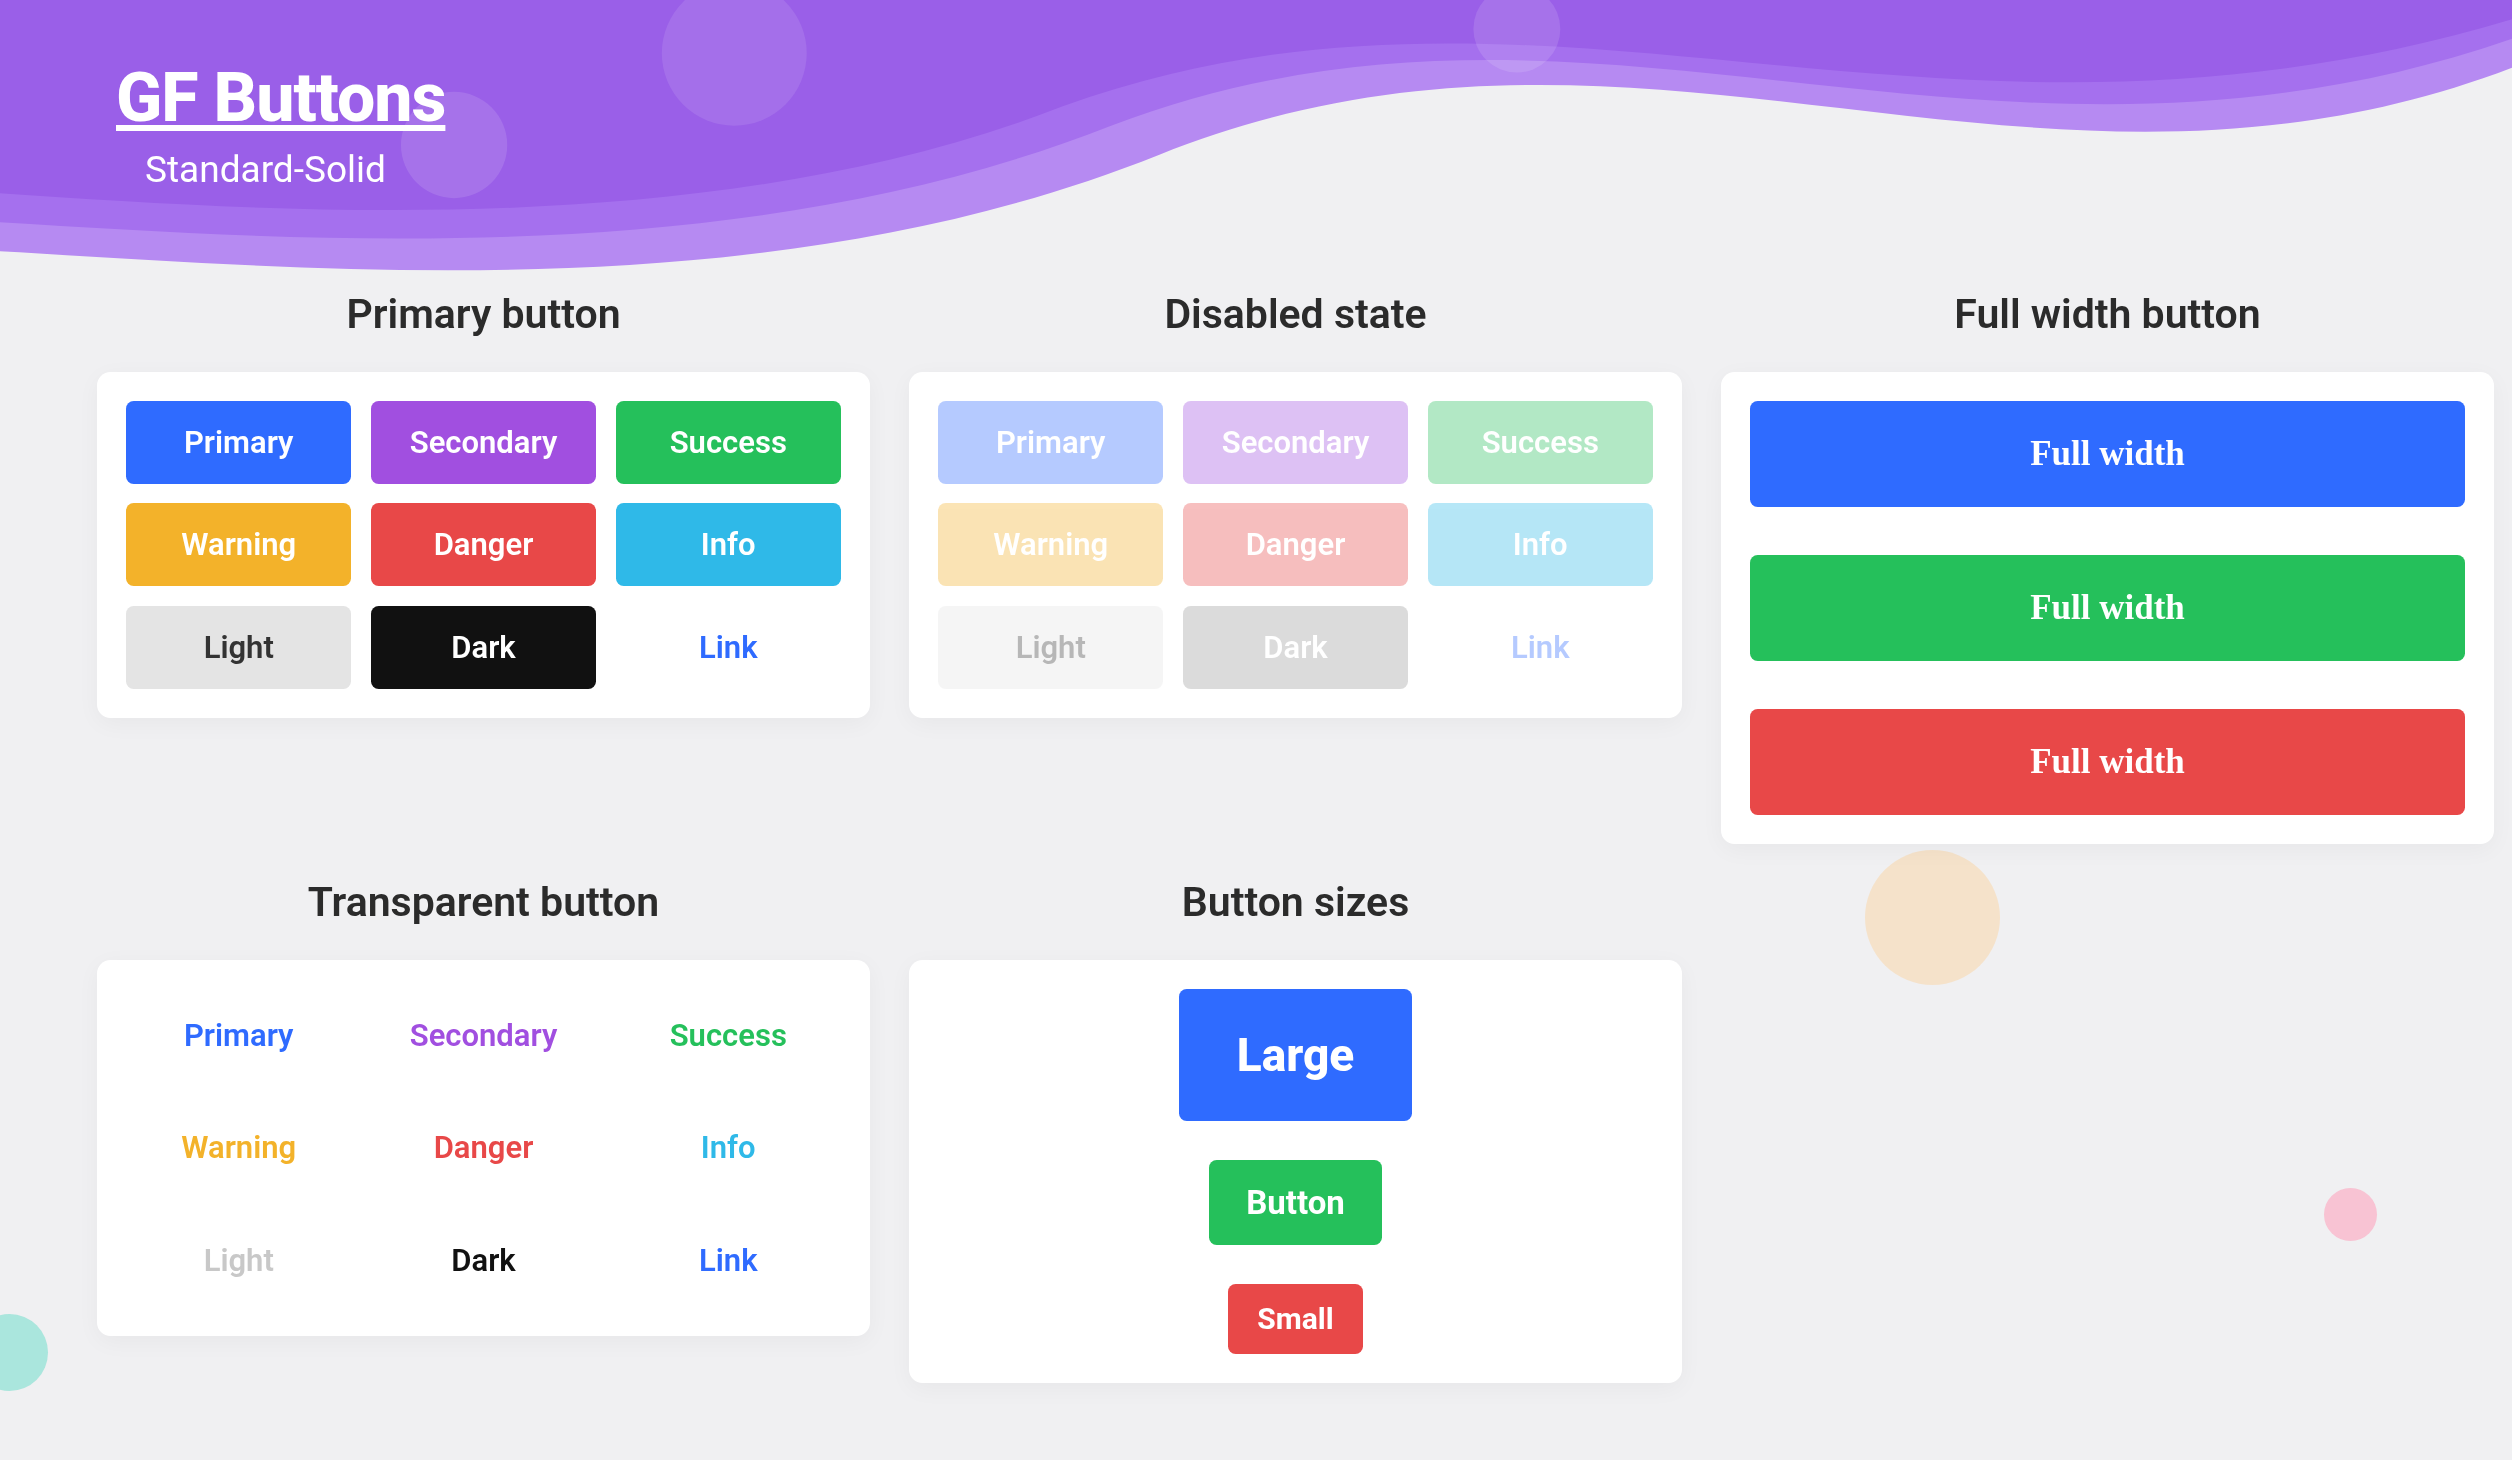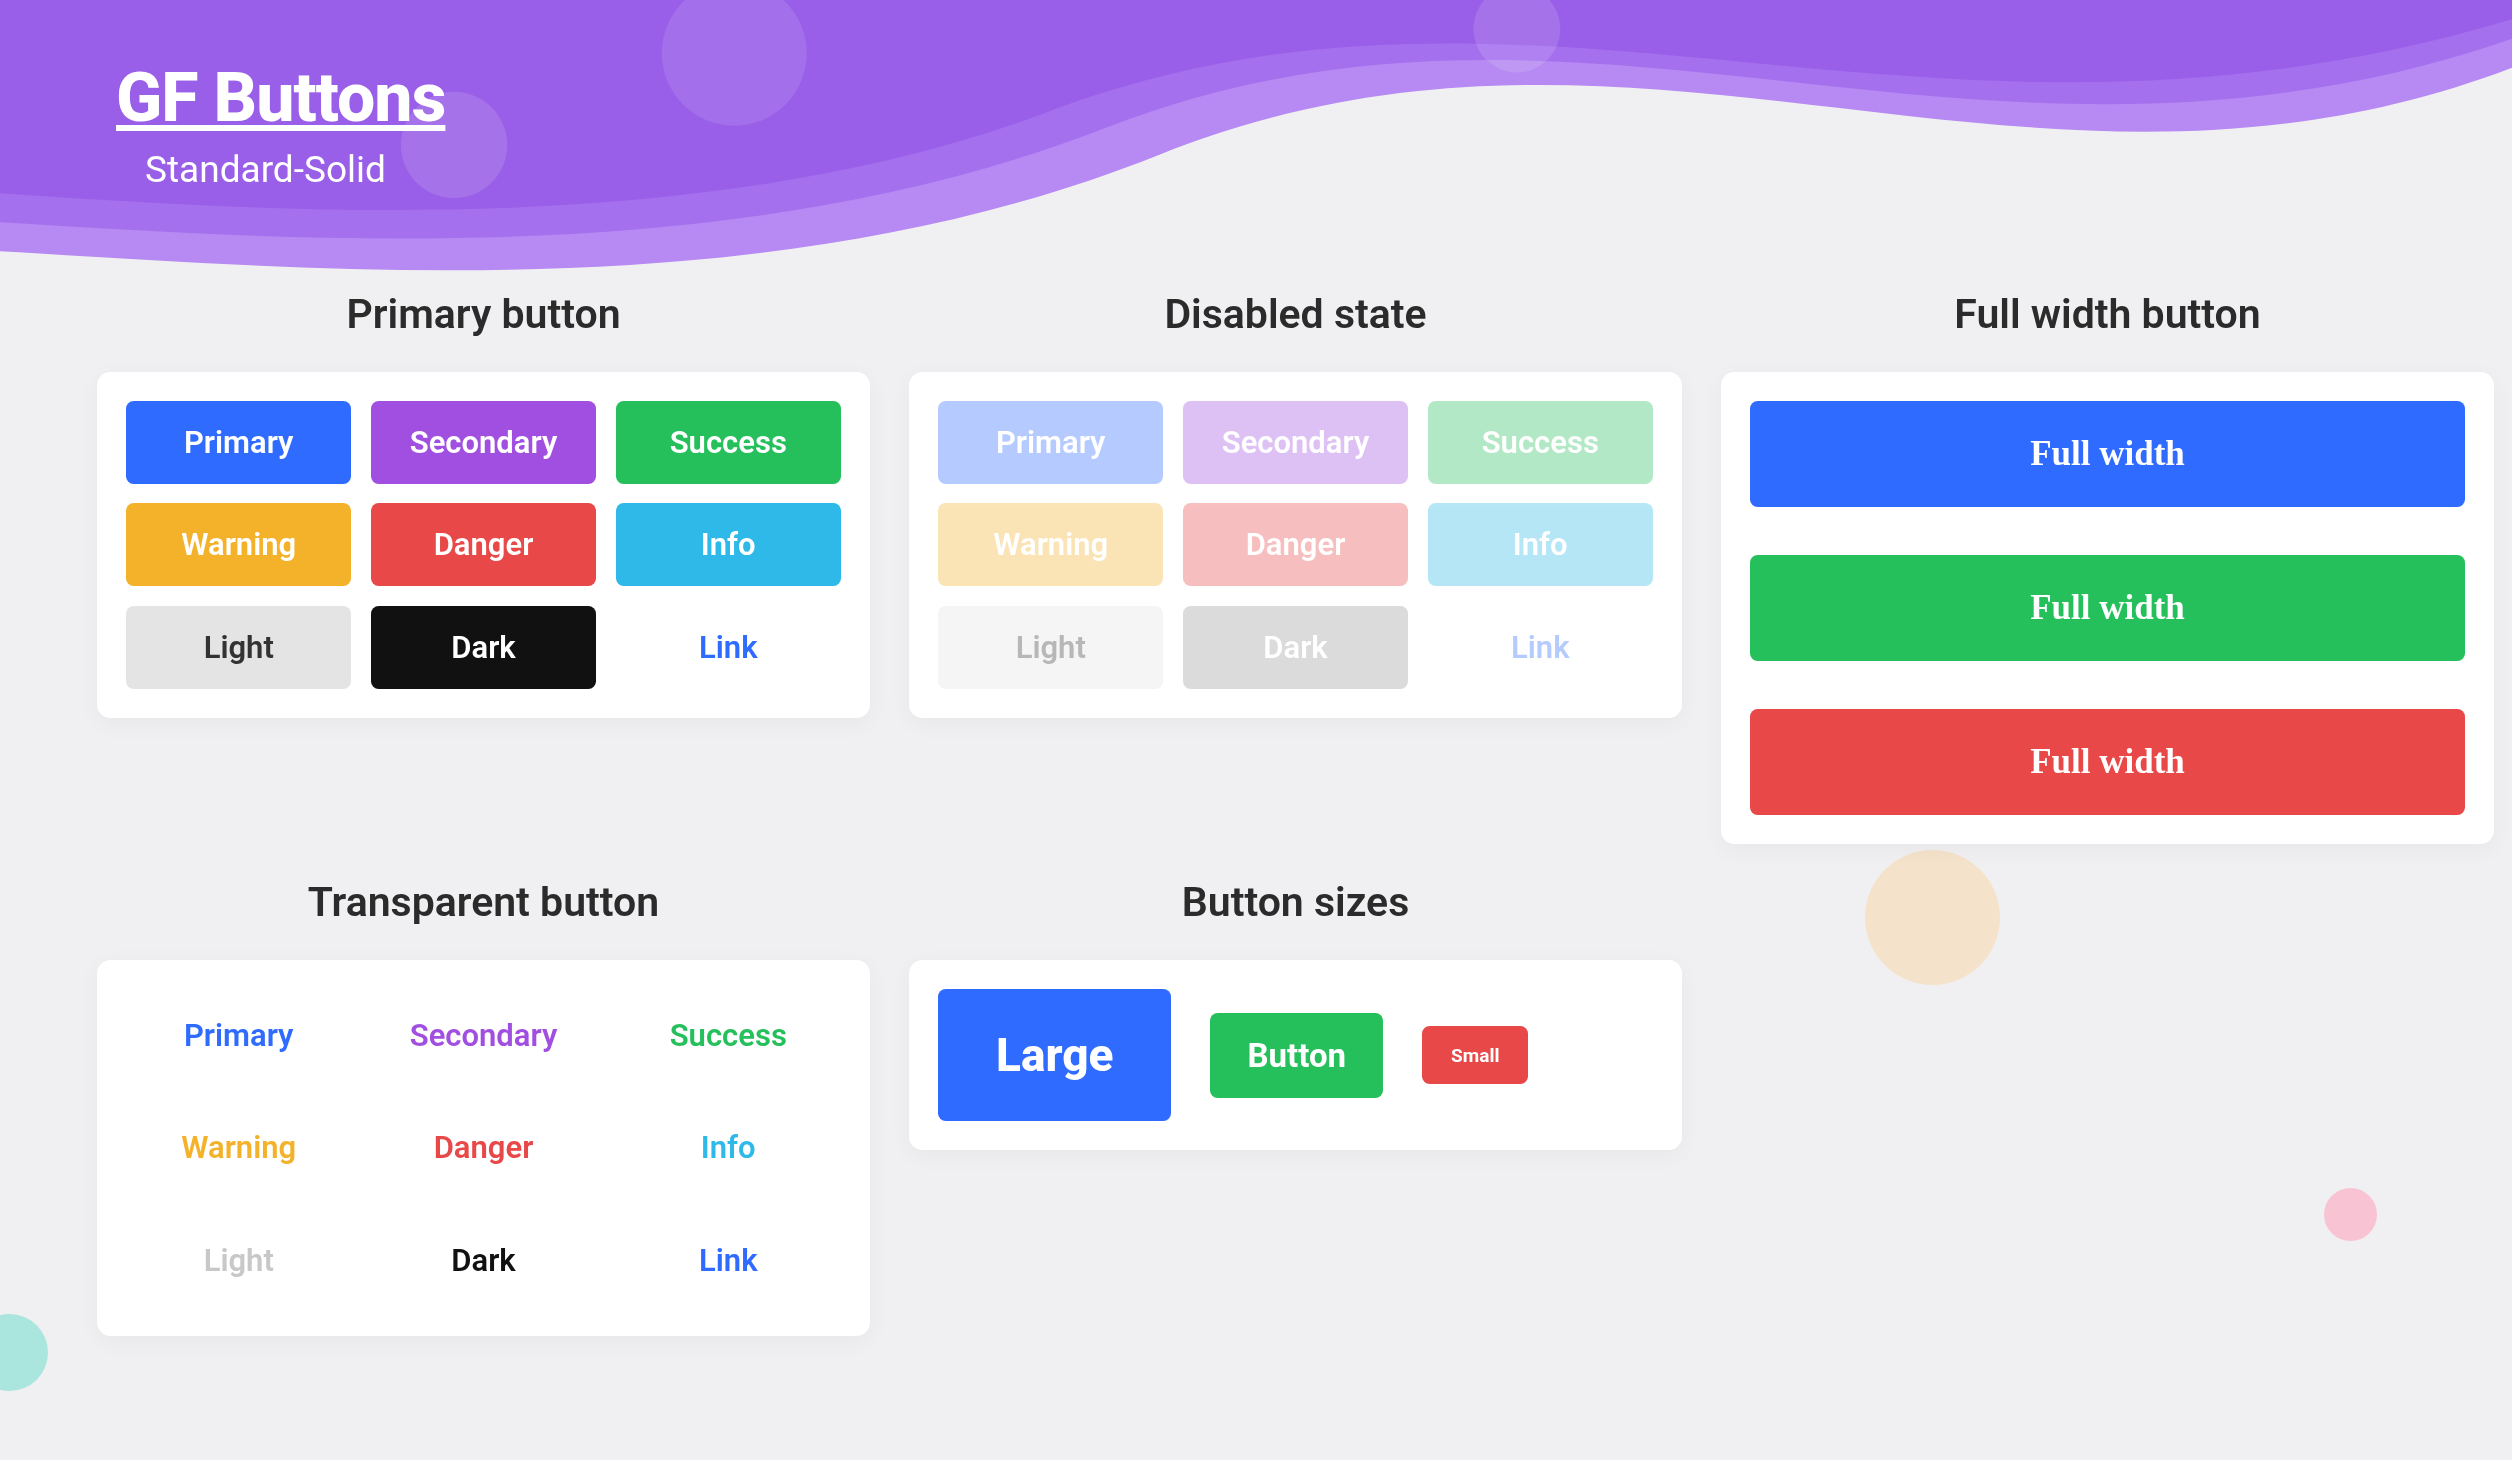--- a/index.html
+++ b/index.html
@@ -111,24 +111,24 @@
 
   
   .card.disabled .btn { opacity: 0.35; cursor: default; }
   .card.disabled .btn.link { color: var(--c-primary); }
 
   
   .full-col { display: flex; flex-direction: column; gap: 48px; }
   .btn-full { height: 106px; border-radius: 7.7px; display:flex; align-items:center; justify-content:center; font-size:35px; font-weight:700; color:#fff; cursor:pointer;font-family:Liberation Serif, serif; }
 
   
-  .sizes-row { display:flex; align-items:center; gap: 39px; }
+  .sizes-row { display:flex; align-items:center; gap: 39px; flex-direction: column; }
   .btn-lg { background: var(--c-primary); color:#fff; font-size:46px; font-weight:800; padding: 39px 58px; border-radius:7.7px; cursor:pointer; }
   .btn-md { background: var(--c-success); color:#fff; font-size:33px; font-weight:700; padding: 23px 37px; border-radius:7.7px; cursor:pointer; }
-  .btn-sm { background: var(--c-danger);  color:#fff; font-size:19px; font-weight:700; padding: 17.4px 29px; border-radius:7.7px; cursor:pointer; }
+  .btn-sm { background: var(--c-danger);  color:#fff; font-size:30px; font-weight:700; padding: 17.4px 29px; border-radius:7.7px; cursor:pointer; }
 
   .row2 {
     margin-top: 34px;
     display: grid;
     grid-template-columns: 773px 773px;
     gap: 39px;
     align-items: start;
   }
   .card.transp-card .btn { height: 93px; }
 </style>

